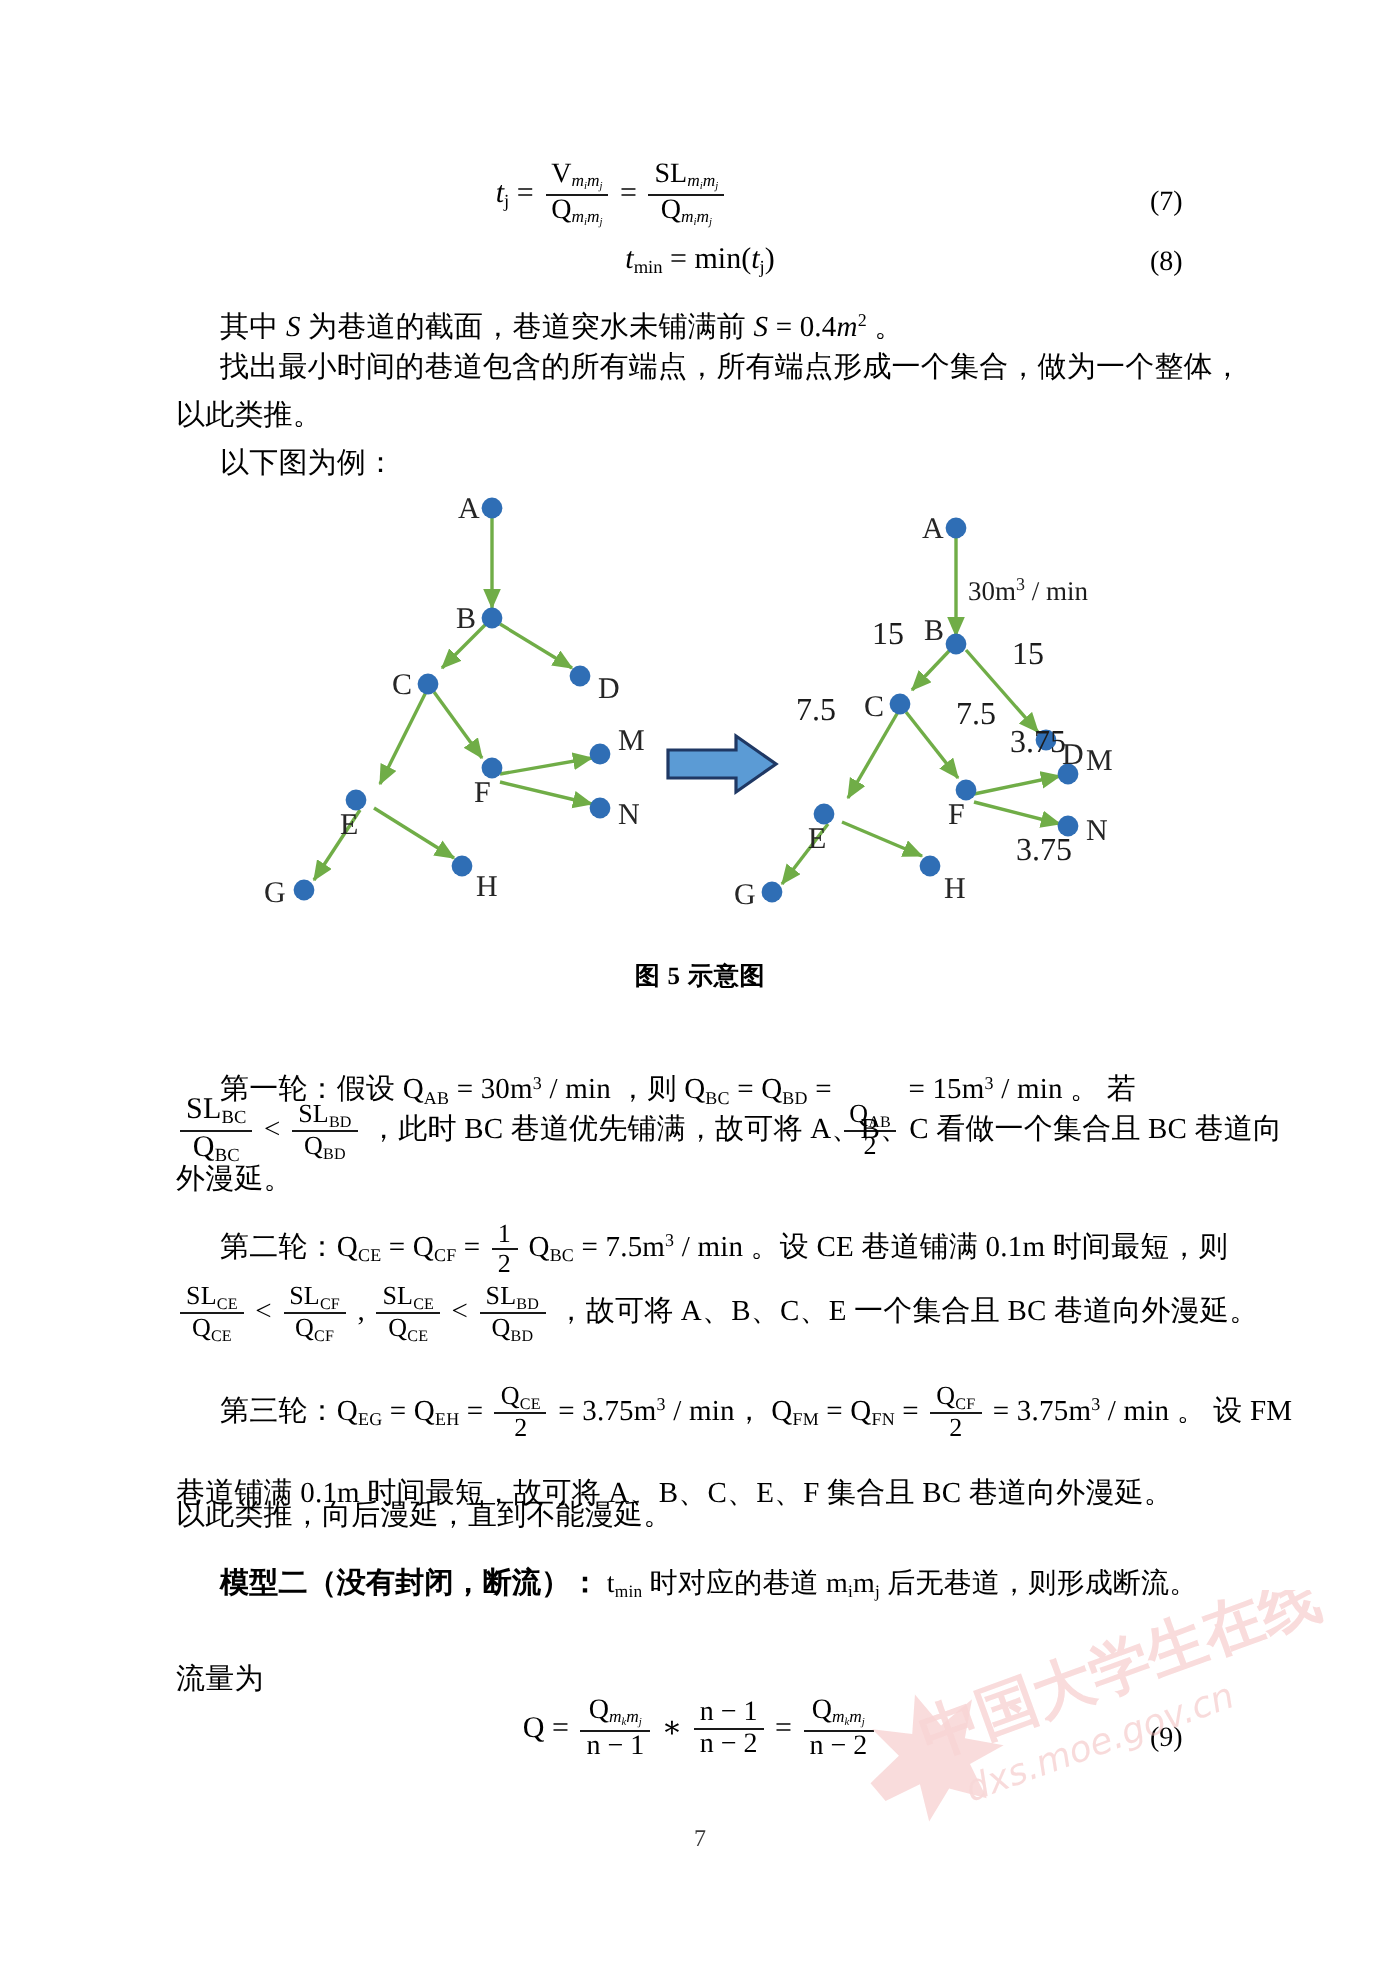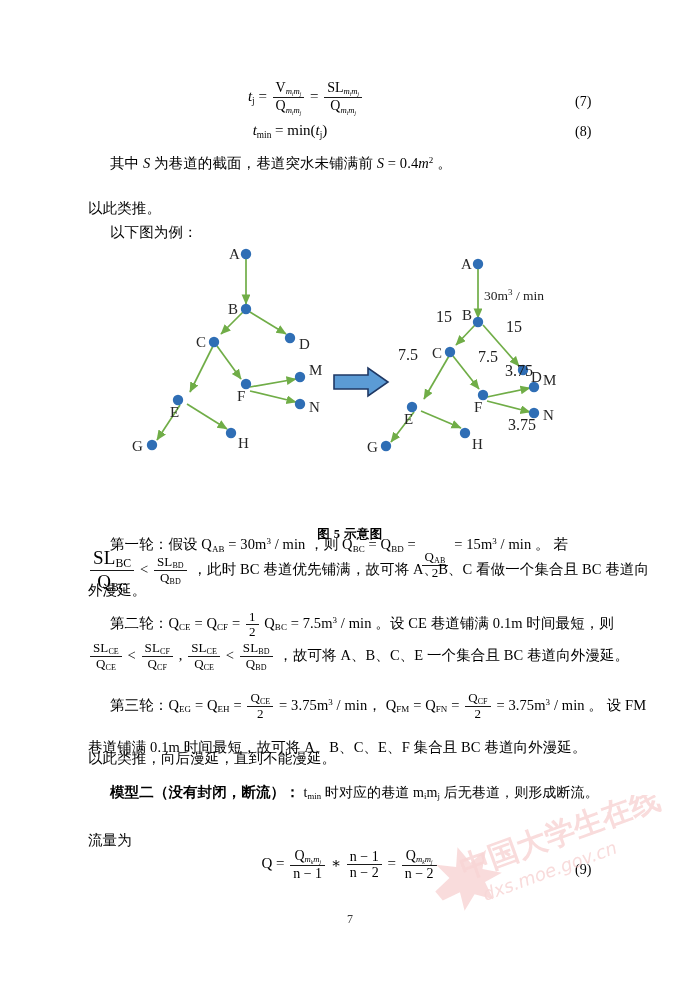--- a/index.html
+++ b/index.html
@@ -69,21 +69,20 @@
     position: absolute;
     font-size: 14px;
   }
   .caption {
     position: absolute;
     width: 700px;
     text-align: center;
     font-size: 12.5px;
     font-weight: bold;
     letter-spacing: 0.4px;
-    margin-top: 46px;
   }
   .bold { font-weight: bold; }
 
   .pagenum {
     position: absolute;
     width: 700px;
     text-align: center;
     font-size: 12px;
     color: #3b3b3b;
   }
@@ -134,30 +133,31 @@
       </span>
       <span class="up"> = </span>
       <span class="frac" style="font-size:14px;">
         <span class="num"><span class="up">SL</span><sub class="s"><span class="it">m</span><sub class="s"><span class="it">i</span></sub><span class="it">m</span><sub class="s"><span class="it">j</span></sub></sub></span>
         <span class="den"><span class="up">Q</span><sub class="s"><span class="it">m</span><sub class="s"><span class="it">i</span></sub><span class="it">m</span><sub class="s"><span class="it">j</span></sub></sub></span>
       </span>
     </span>
   </div>
   <div class="eqno" style="left:575px; top:94px;">(7)</div>
 
-  <div class="mathrow" style="left:0; top:122px; width:580px; text-align:center; font-size:15px;">
+  <div class="mathrow" style="left:0; top:122px; width:700px; text-align:center; font-size:15px;">
     <span class="it">t</span><sub class="s">min</sub>
     <span class="up"> = min(</span><span class="it">t</span><sub class="s it">j</sub><span class="up">)</span>
   </div>
   <div class="eqno" style="left:575px; top:124px;">(8)</div>
 
   <div class="para" style="left:110px; top:148px;">
     其中 <span class="it">S</span> 为巷道的截面，巷道突水未铺满前 <span class="it">S</span> = 0.4<span class="it">m</span><sup class="s">2</sup> 。
   </div>
 
+  <div class="para" style="left:110px; top:172px;">找出最小时间的巷道包含的所有端点，所有端点形成一个集合，做为一个整体，</div>
   <div class="para" style="left:88px; top:196px;">以此类推。</div>
 
   <div class="para" style="left:110px; top:220px;">以下图为例：</div>
 
   <div class="figure">
     <svg width="700" height="248" viewBox="0 0 700 248" xmlns="http://www.w3.org/2000/svg">
       <defs>
         <marker id="gArrow" markerWidth="7" markerHeight="7" refX="5.6" refY="2.6" orient="auto" markerUnits="strokeWidth">
           <path d="M0,0 L6,2.6 L0,5.2 z" fill="#70ad47"></path>
         </marker>
@@ -255,21 +255,21 @@
   <div class="para" style="left:110px; top:511px; font-size:14.5px;">
     第一轮：假设 Q<sub class="s">AB</sub> = 30m<sup class="s">3</sup> / min ，则 Q<sub class="s">BC</sub> = Q<sub class="s">BD</sub> =
     <span class="frac" style="font-size:13px;margin-top:39px;">
       <span class="num">Q<sub class="s">AB</sub></span>
       <span class="den">2</span>
     </span>
     = 15m<sup class="s">3</sup> / min 。 若
   </div>
 
   <div class="para" style="left:88px; top:547px; font-size:14.5px;">
-    <span class="frac" style="font-size:19px;">
+    <span class="frac" style="font-size:15px;">
       <span class="num">SL<sub class="s">BC</sub></span>
       <span class="den">Q<sub class="s">BC</sub></span>
     </span>
     &lt;
     <span class="frac" style="font-size:13px;">
       <span class="num">SL<sub class="s">BD</sub></span>
       <span class="den">Q<sub class="s">BD</sub></span>
     </span>
     ，此时 BC 巷道优先铺满，故可将 A、B、C 看做一个集合且 BC 巷道向
   </div>

